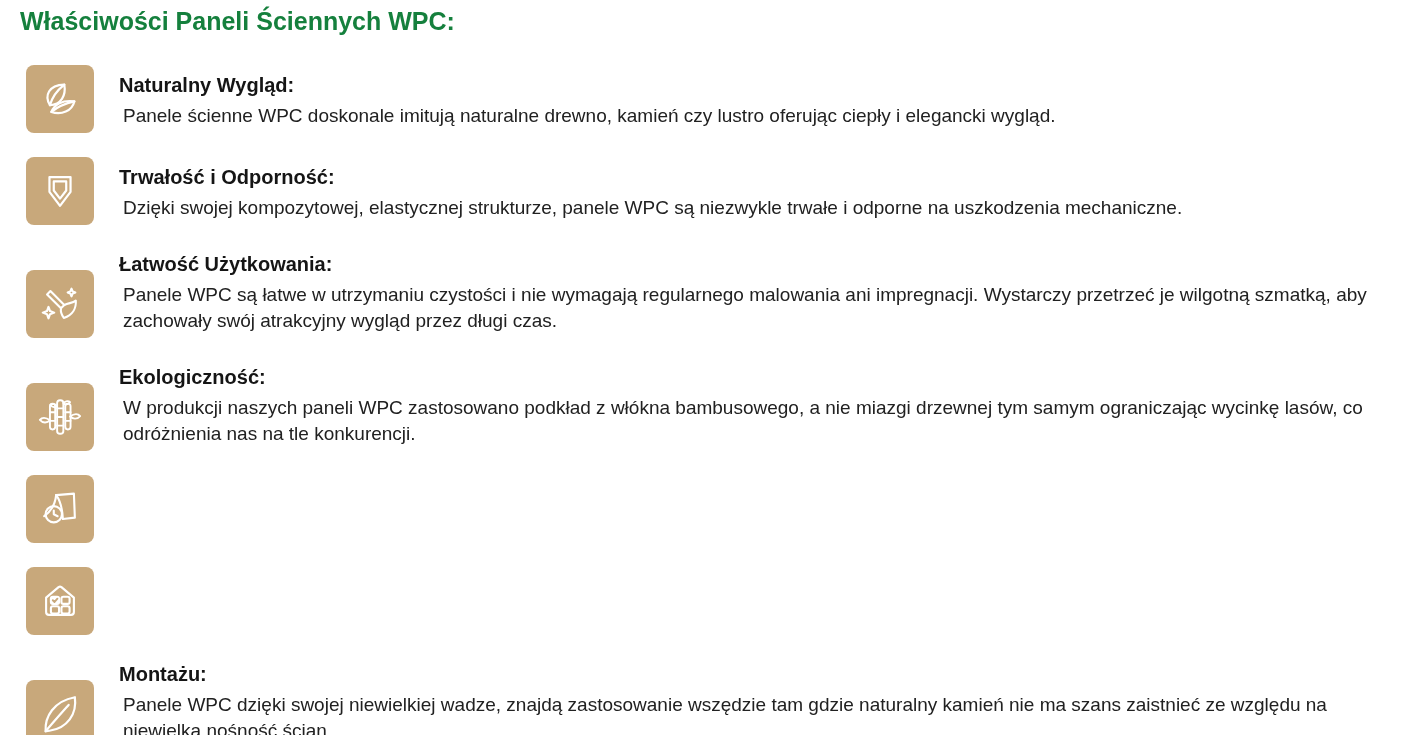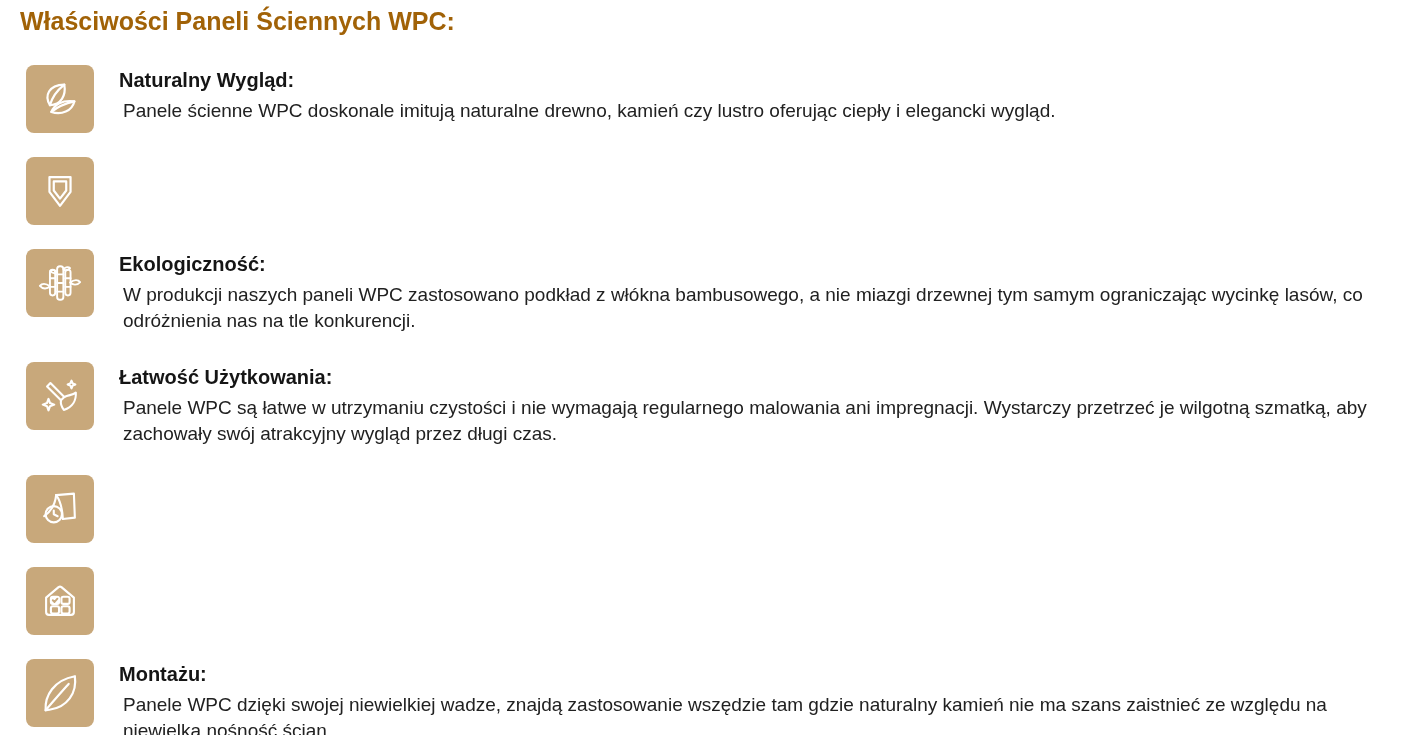--- a/index.html
+++ b/index.html
@@ -3,25 +3,25 @@
 <meta charset="utf-8">
 <style>
   html, body { margin: 0; padding: 0; }
   body {
     width: 1425px; height: 735px; background: #ffffff;
     font-family: "Liberation Sans", "DejaVu Sans", sans-serif;
     color: #1e1e1e; overflow: hidden;
   }
   .page { padding: 6px 48px 0 20px; }
   .page-heading {
-    font-size: 25px; font-weight: 700; color: #a16207;
+    font-size: 25px; font-weight: 700; color: #15803d;
     margin: 0 0 28px 0; line-height: 31px;
   }
   .feature-item {
-    display: flex; align-items: flex-start; gap: 25px;
+    display: flex; align-items: flex-end; gap: 25px;
     margin: 0 0 24px 6px;
   }
   .icon-tile {
     width: 68px; height: 68px; min-width: 68px;
     border-radius: 8px; background: #c8a87b;
     display: flex; align-items: center; justify-content: center;
   }
   .icon-tile svg { display: block; }
   .feature-text { flex: 1 1 auto; min-width: 0; }
   .feature-title {
@@ -54,55 +54,59 @@
     </div>
   </div>
 
   <div class="feature-item">
     <div class="icon-tile">
       <svg width="46" height="46" viewBox="0 0 48 48" fill="none" stroke="#ffffff" stroke-width="2.3" stroke-linecap="round" stroke-linejoin="round">
         <path d="M13 9.5 H35 V25 L24 39.5 L13 25 Z"></path>
         <path d="M17.5 14 H30.5 V23.5 L24 32 L17.5 23.5 Z"></path>
       </svg>
     </div>
+    <div class="feature-text">
+      <h2 class="feature-title">Trwałość i Odporność:</h2>
+      <p class="feature-desc">Dzięki swojej kompozytowej, elastycznej strukturze, panele WPC są niezwykle trwałe i odporne na uszkodzenia mechaniczne.</p>
+    </div>
+  </div>
+
+  <div class="feature-item">
+    <div class="icon-tile">
+      <svg width="46" height="46" viewBox="0 0 48 48" fill="none" stroke="#ffffff" stroke-width="2.2" stroke-linecap="round" stroke-linejoin="round">
+        <path d="M10.5 14 L14 10.5 L28.5 25 L25 28.5 Z"></path>
+        <path d="M28.5 25 C33 22.5 37 23.5 40.5 20.5 C41 28 37.5 35.5 28 38.5 C25.5 35 24.5 31.5 25 28.5"></path>
+        <path d="M12 27 L13.6 31.4 L18 33 L13.6 34.6 L12 39 L10.4 34.6 L6 33 L10.4 31.4 Z"></path>
+        <path d="M36 8 L37.2 10.8 L40 12 L37.2 13.2 L36 16 L34.8 13.2 L32 12 L34.8 10.8 Z"></path>
+      </svg>
+    </div>
+    <div class="feature-text">
+      <h2 class="feature-title">Łatwość Użytkowania:</h2>
+      <p class="feature-desc">Panele WPC są łatwe w utrzymaniu czystości i nie wymagają regularnego malowania ani impregnacji. Wystarczy przetrzeć je wilgotną szmatką, aby zachowały swój atrakcyjny wygląd przez długi czas.</p>
+    </div>
   </div>
 
   <div class="feature-item">
     <div class="icon-tile">
       <svg width="46" height="46" viewBox="0 0 48 48" fill="none" stroke="#ffffff" stroke-width="2" stroke-linecap="round" stroke-linejoin="round">
         <rect x="21" y="6.5" width="6.5" height="35" rx="3"></rect>
         <path d="M21 15 h6.5 M21 24 h6.5 M21 33 h6.5"></path>
         <rect x="13.5" y="10" width="5.5" height="27" rx="2.7"></rect>
         <path d="M13.5 19 h5.5 M13.5 28 h5.5"></path>
         <rect x="29.5" y="10" width="5.5" height="27" rx="2.7"></rect>
         <path d="M29.5 19 h5.5 M29.5 28 h5.5"></path>
         <path d="M13.5 27.5 C9 24 5 24.5 3 27 C6 30.5 10.5 30.5 13.5 27.5 Z"></path>
         <path d="M34.5 23.5 C39 20 43 20.5 45 23 C42 26.5 37.5 26.5 34.5 23.5 Z"></path>
         <path d="M21 12.5 C18.5 10 15.5 10 14 11.5 C16 14 19.5 14.5 21 12.5 Z"></path>
         <path d="M27.5 9.5 C30 7 33 7 34.5 8.5 C32.5 11 29 11.5 27.5 9.5 Z"></path>
       </svg>
     </div>
     <div class="feature-text">
       <h2 class="feature-title">Ekologiczność:</h2>
       <p class="feature-desc">W produkcji naszych paneli WPC zastosowano podkład z włókna bambusowego, a nie miazgi drzewnej tym samym ograniczając wycinkę lasów, co odróżnienia nas na tle konkurencji.</p>
-    </div>
-  </div>
-
-  <div class="feature-item">
-    <div class="icon-tile">
-      <svg width="46" height="46" viewBox="0 0 48 48" fill="none" stroke="#ffffff" stroke-width="2.2" stroke-linecap="round" stroke-linejoin="round">
-        <path d="M10.5 14 L14 10.5 L28.5 25 L25 28.5 Z"></path>
-        <path d="M28.5 25 C33 22.5 37 23.5 40.5 20.5 C41 28 37.5 35.5 28 38.5 C25.5 35 24.5 31.5 25 28.5"></path>
-        <path d="M12 27 L13.6 31.4 L18 33 L13.6 34.6 L12 39 L10.4 34.6 L6 33 L10.4 31.4 Z"></path>
-        <path d="M36 8 L37.2 10.8 L40 12 L37.2 13.2 L36 16 L34.8 13.2 L32 12 L34.8 10.8 Z"></path>
-      </svg>
-    </div>
-    <div class="feature-text">
-      <h2 class="feature-title">Łatwość Użytkowania:</h2>
-      <p class="feature-desc">Panele WPC są łatwe w utrzymaniu czystości i nie wymagają regularnego malowania ani impregnacji. Wystarczy przetrzeć je wilgotną szmatką, aby zachowały swój atrakcyjny wygląd przez długi czas.</p>
     </div>
   </div>
 
   <div class="feature-item">
     <div class="icon-tile">
       <svg width="46" height="46" viewBox="0 0 48 48" fill="none" stroke="#ffffff" stroke-width="2.2" stroke-linecap="round" stroke-linejoin="round">
         <path d="M20 9.5 L38.5 8 L39.5 33 L27 34.5"></path>
         <path d="M20 9.5 C19 19 14.5 26.5 7.5 31.5"></path>
         <path d="M20 9.5 C24.5 15.5 26.5 25 27 34.5"></path>
         <circle cx="17.5" cy="29.5" r="8.5"></circle>

